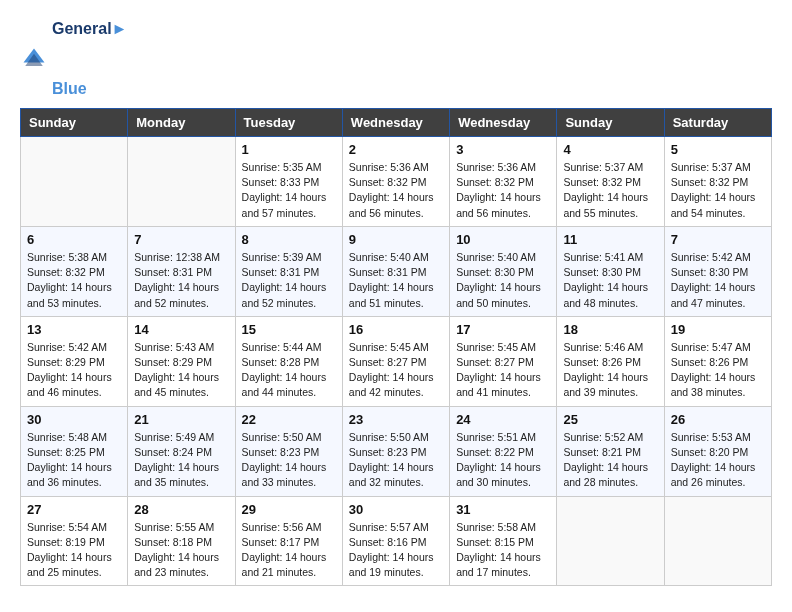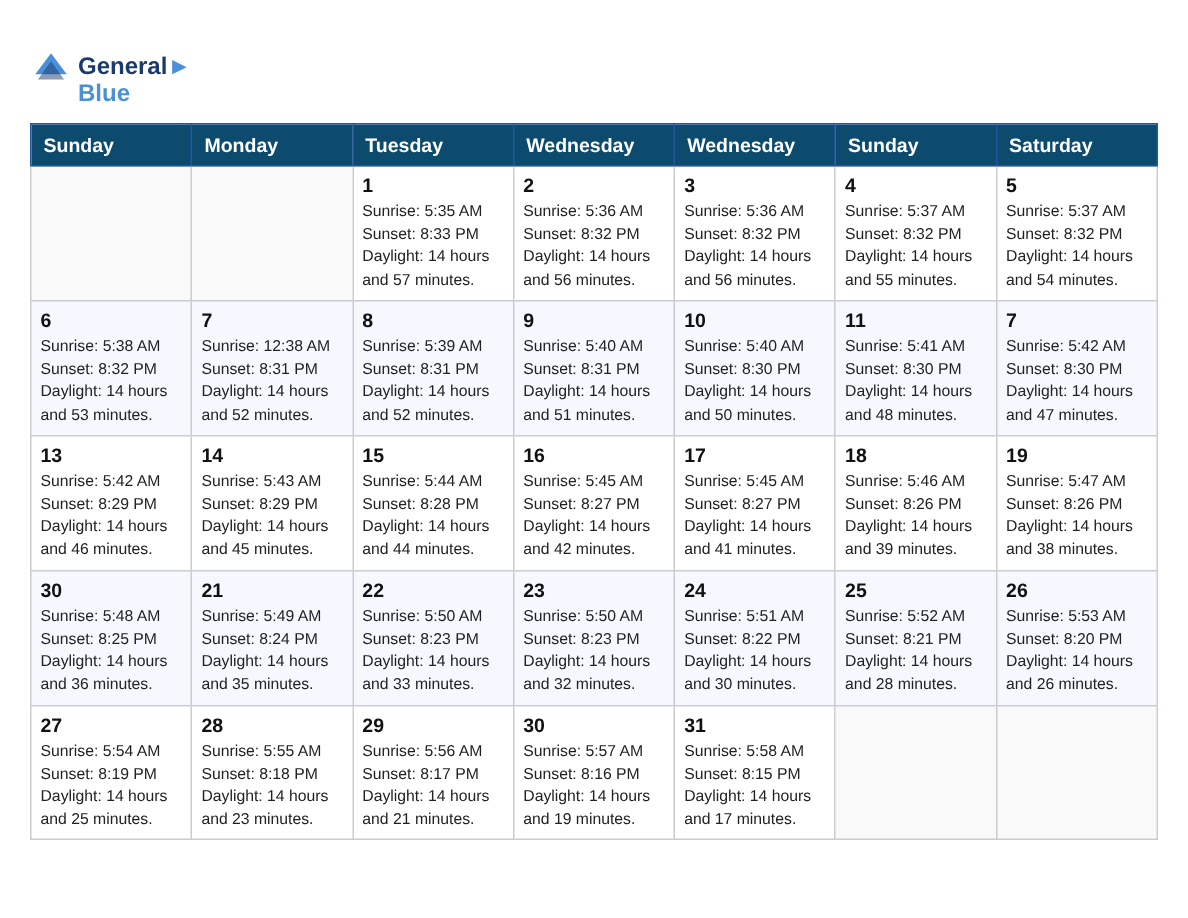--- a/index.html
+++ b/index.html
@@ -37,21 +37,21 @@
     .location {
       font-size: 15px;
       color: #333;
     }
     .calendar {
       width: 100%;
       border-collapse: collapse;
       border: 1px solid #ccc;
     }
     .calendar th {
-      background: #0c4a6e;
+      background: #404040;
       color: #fff;
       font-size: 13px;
       font-weight: bold;
       padding: 6px 8px;
       border: 1px solid #2255a4;
       text-align: left;
     }
     .calendar td {
       border: 1px solid #ccc;
       vertical-align: top;
@@ -86,22 +86,22 @@
 </head>
 <body>
 
 <div class="header">
   <div class="logo">
     <svg class="logo-icon" viewBox="0 0 32 32" xmlns="http://www.w3.org/2000/svg">
       <polygon points="16,4 28,20 4,20" fill="#4a90d9"></polygon>
       <polygon points="16,10 26,24 6,24" fill="#1a3a6b" opacity="0.5"></polygon>
     </svg>
     <div>
-      <div style="font-size:16px;font-weight:bold;color:#1a3a6b;margin-top:16px;">General<span style="color:#4a90d9;">►</span></div>
-      <div style="font-size:16px;font-weight:bold;color:#4a90d9;">Blue</div>
+      <div style="font-size:16px;font-weight:bold;color:#1a3a6b;">General<span style="color:#4a90d9;">►</span></div>
+      <div style="font-size:16px;font-weight:bold;color:#4a90d9;margin-top:42px;">Blue</div>
     </div>
   </div>
   <div class="title-block">
     <div class="month-title"></div>
     <div class="location"></div>
   </div>
 </div>
 
 <table class="calendar">
   <thead>

